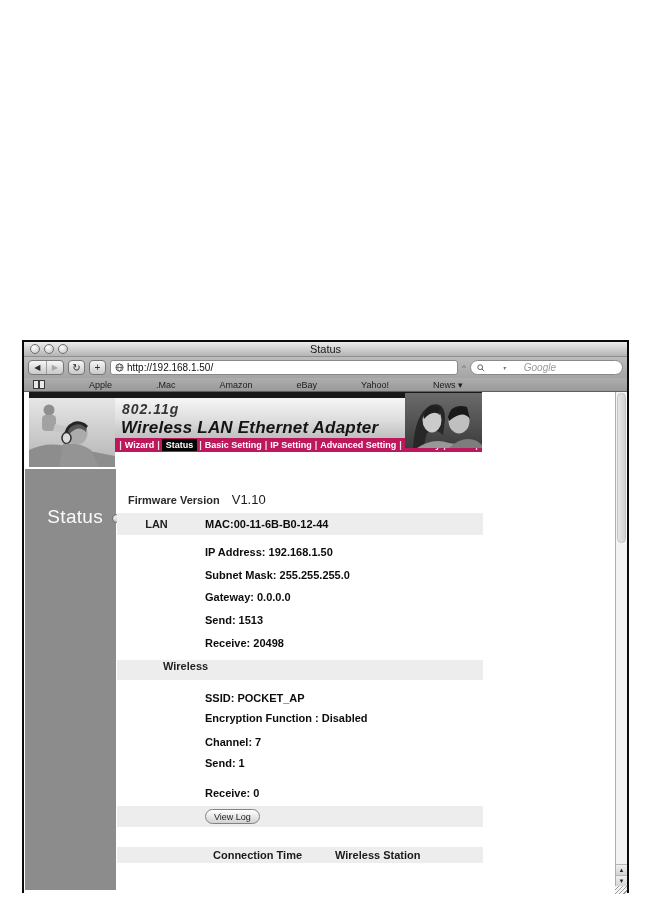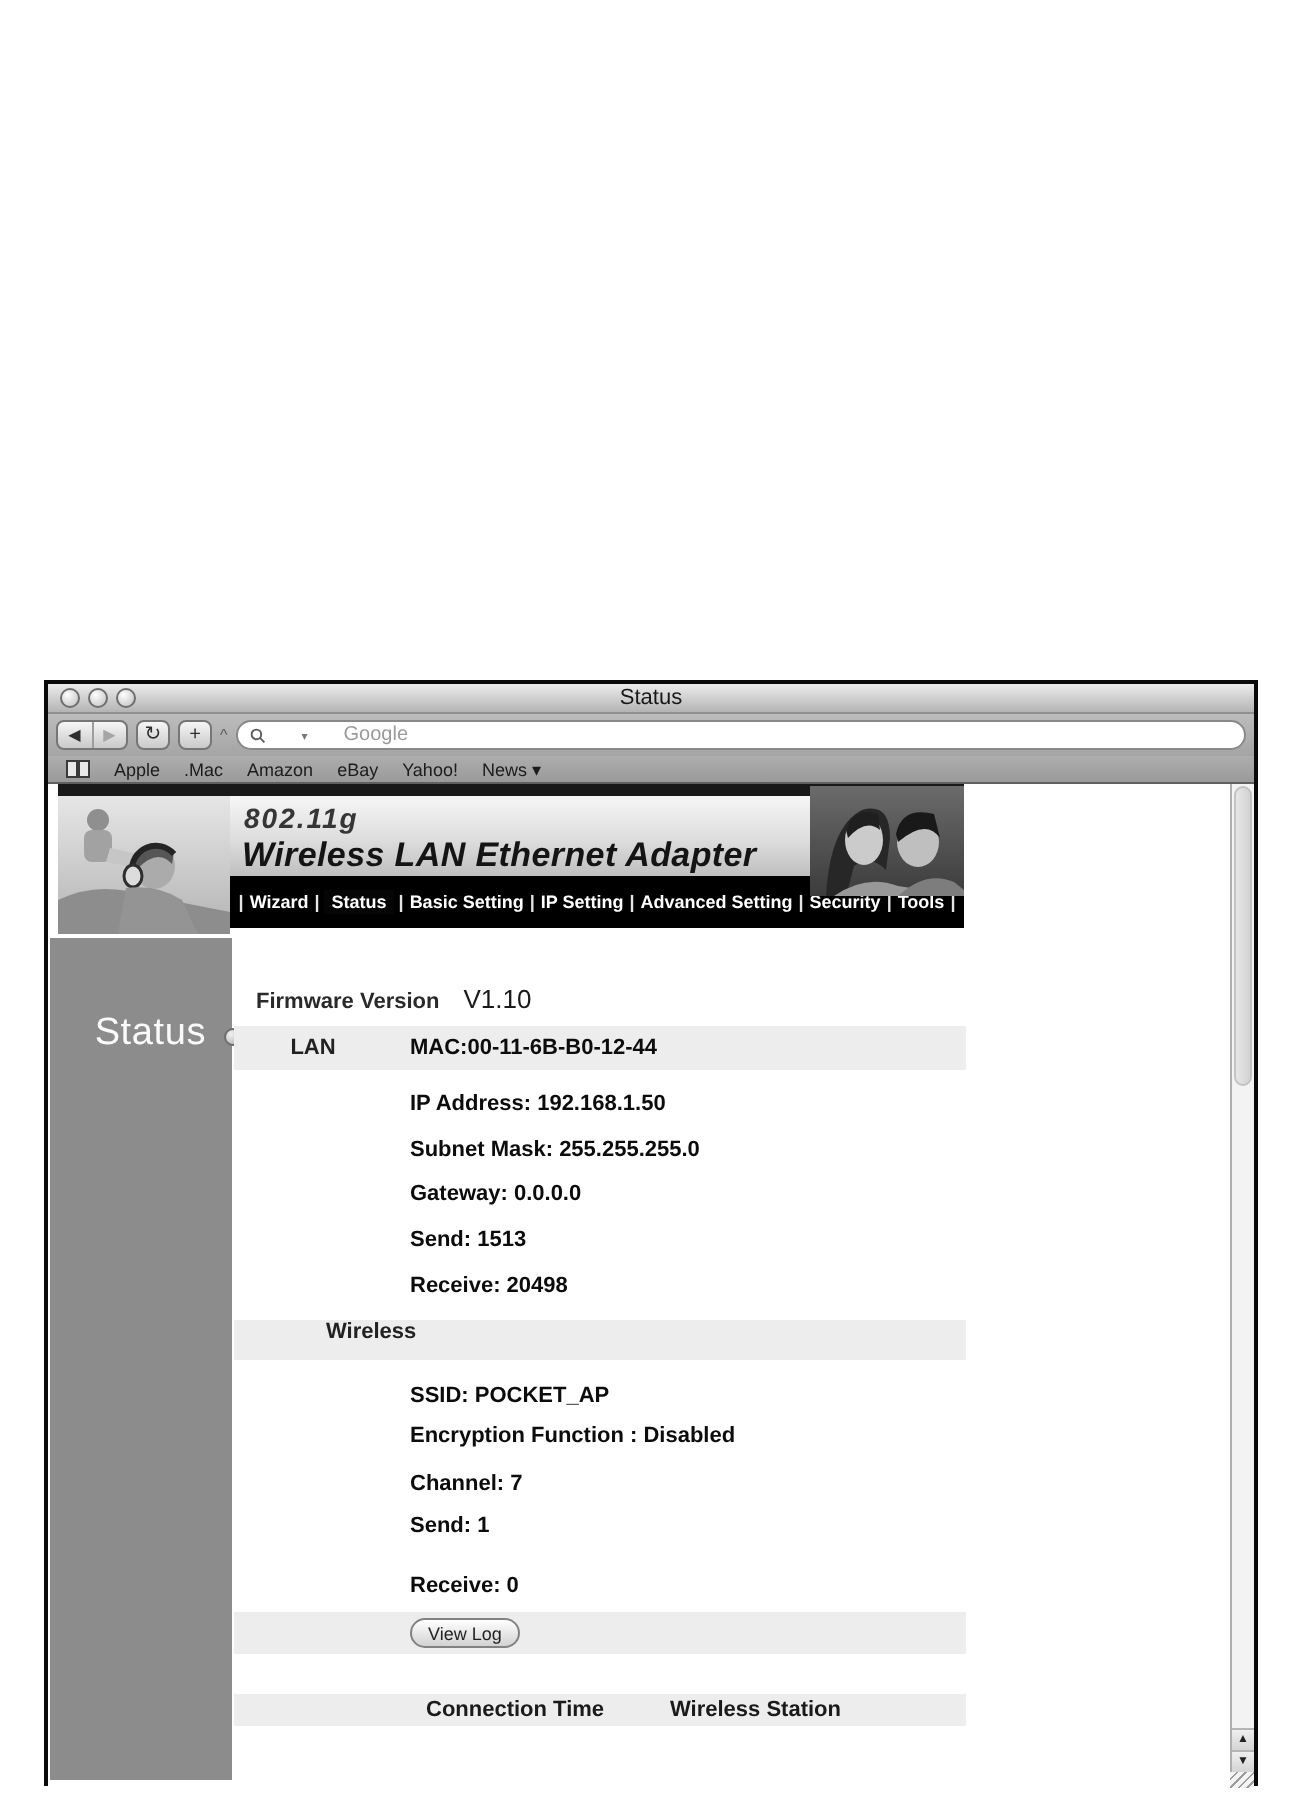--- a/index.html
+++ b/index.html
@@ -26,27 +26,27 @@
   .btn-half.disabled { border-left:1px solid #9d9d9d; color:#a6a6a6; }
   .tool-btn { width:17px; height:15px; border:1px solid #767676; border-radius:4px;
               background:linear-gradient(#f6f6f6,#c9c9c9); font-size:10px; line-height:13px;
               text-align:center; color:#2e2e2e; }
   .address-field { width:348px; height:15px; background:#fff; border:1px solid #898989;
                    border-radius:3px; display:flex; align-items:center; padding:0 4px; gap:3px;
                    font-size:10px; color:#101010; white-space:nowrap; overflow:hidden; }
   .snapback { font-size:8px; color:#5c5c5c; line-height:8px; }
   .search-field { flex:1; height:15px; background:#fff; border:1px solid #898989;
                   border-radius:8px; display:flex; align-items:center; padding:0 6px; gap:18px;
-                  font-size:10px; color:#9a9a9a; }
+                  font-size:10px; color:#9a9a9a;font-style:italic; }
   .search-caret { font-size:6px; color:#777; }
 
   .bookmarksbar { height:14px; background:linear-gradient(#adadad,#9a9a9a);
                   border-bottom:1px solid #5f5f5f; display:flex; align-items:center;
                   padding:0 9px; gap:12px; font-size:9px; color:#1c1c1c; }
-  .bm-item { white-space:nowrap; }
+  .bm-item { white-space:nowrap;margin-left:32px; }
 
   
   .page { position:relative; height:502px; background:#fff; overflow:hidden; }
   .page-inner { position:absolute; left:0; top:0; right:12px; bottom:0; }
 
   
   .scrollbar { position:absolute; right:0; top:0; bottom:0; width:12px;
                background:#f3f3f3; border-left:1px solid #aeaeae; }
   .scroll-thumb { position:absolute; left:1px; right:1px; top:1px; height:150px;
                   background:linear-gradient(90deg,#e6e6e6,#d2d2d2); border:1px solid #c3c3c3;
@@ -60,21 +60,21 @@
   
   .header { position:absolute; left:5px; top:0; width:453px; }
   .hdr-topbar { height:6px; background:#191919; }
   .hdr-banner { height:40px; background:linear-gradient(#f6f6f6 0%,#ddd 55%,#bfbfbf 100%); position:relative; }
   .brand-logo { position:absolute; left:93px; top:3px; font-style:italic; font-weight:bold;
                 font-size:14px; color:#363636; letter-spacing:1px; }
   .brand-title { position:absolute; left:92px; top:20px; font-style:italic; font-weight:bold;
                  font-size:17px; color:#141414; white-space:nowrap; letter-spacing:0.2px; }
   .photo-left  { position:absolute; left:0; top:6px; width:86px; height:69px; z-index:2; }
   .photo-right { position:absolute; right:0; top:1px; width:77px; height:55px; z-index:2; }
-  .hdr-nav { margin-left:86px; height:26px; background:#000000; display:flex; align-items:center;
+  .hdr-nav { margin-left:86px; height:14px; background:#be185d; display:flex; align-items:center;
              justify-content:center; color:#fff; font-size:9px; font-weight:bold; white-space:nowrap; }
   .nav-sep::before { content:"|"; }
   .nav-sep { color:#e5e5e5; margin:0 2px; }
   .nav-item { color:#fff; text-decoration:none; padding:0 1px; }
   .nav-item.active { background:#050505; padding:1px 4px; }
 
   
   .sidebar { position:absolute; left:1px; top:77px; width:91px; height:421px; background:#8c8c8c; }
   .status-label { margin-top:37px; text-align:right; padding-right:13px; font-size:19px;
                   color:#fafafa; position:relative; letter-spacing:0.3px; }
@@ -122,20 +122,28 @@
       <span class="window-title">Status</span>
     </div>
 
     <div class="toolbar">
       <span class="btn-capsule">
         <span class="btn-half">◀</span>
         <span class="btn-half disabled">▶</span>
       </span>
       <span class="tool-btn">↻</span>
       <span class="tool-btn">+</span>
+      <span class="address-field">
+        <svg width="9" height="9" viewBox="0 0 10 10">
+          <circle cx="5" cy="5" r="4" fill="none" stroke="#4a4a4a" stroke-width="1"></circle>
+          <ellipse cx="5" cy="5" rx="2" ry="4" fill="none" stroke="#4a4a4a" stroke-width="0.8"></ellipse>
+          <line x1="1" y1="5" x2="9" y2="5" stroke="#4a4a4a" stroke-width="0.8"></line>
+        </svg>
+        <span>http://192.168.1.50/</span>
+      </span>
       <span class="snapback">^</span>
       <span class="search-field">
         <svg width="8" height="8" viewBox="0 0 10 10">
           <circle cx="4" cy="4" r="3" fill="none" stroke="#5c5c5c" stroke-width="1.2"></circle>
           <line x1="6.2" y1="6.2" x2="9" y2="9" stroke="#5c5c5c" stroke-width="1.2"></line>
         </svg>
         <span class="search-caret">▾</span>
         <span>Google</span>
       </span>
     </div>

